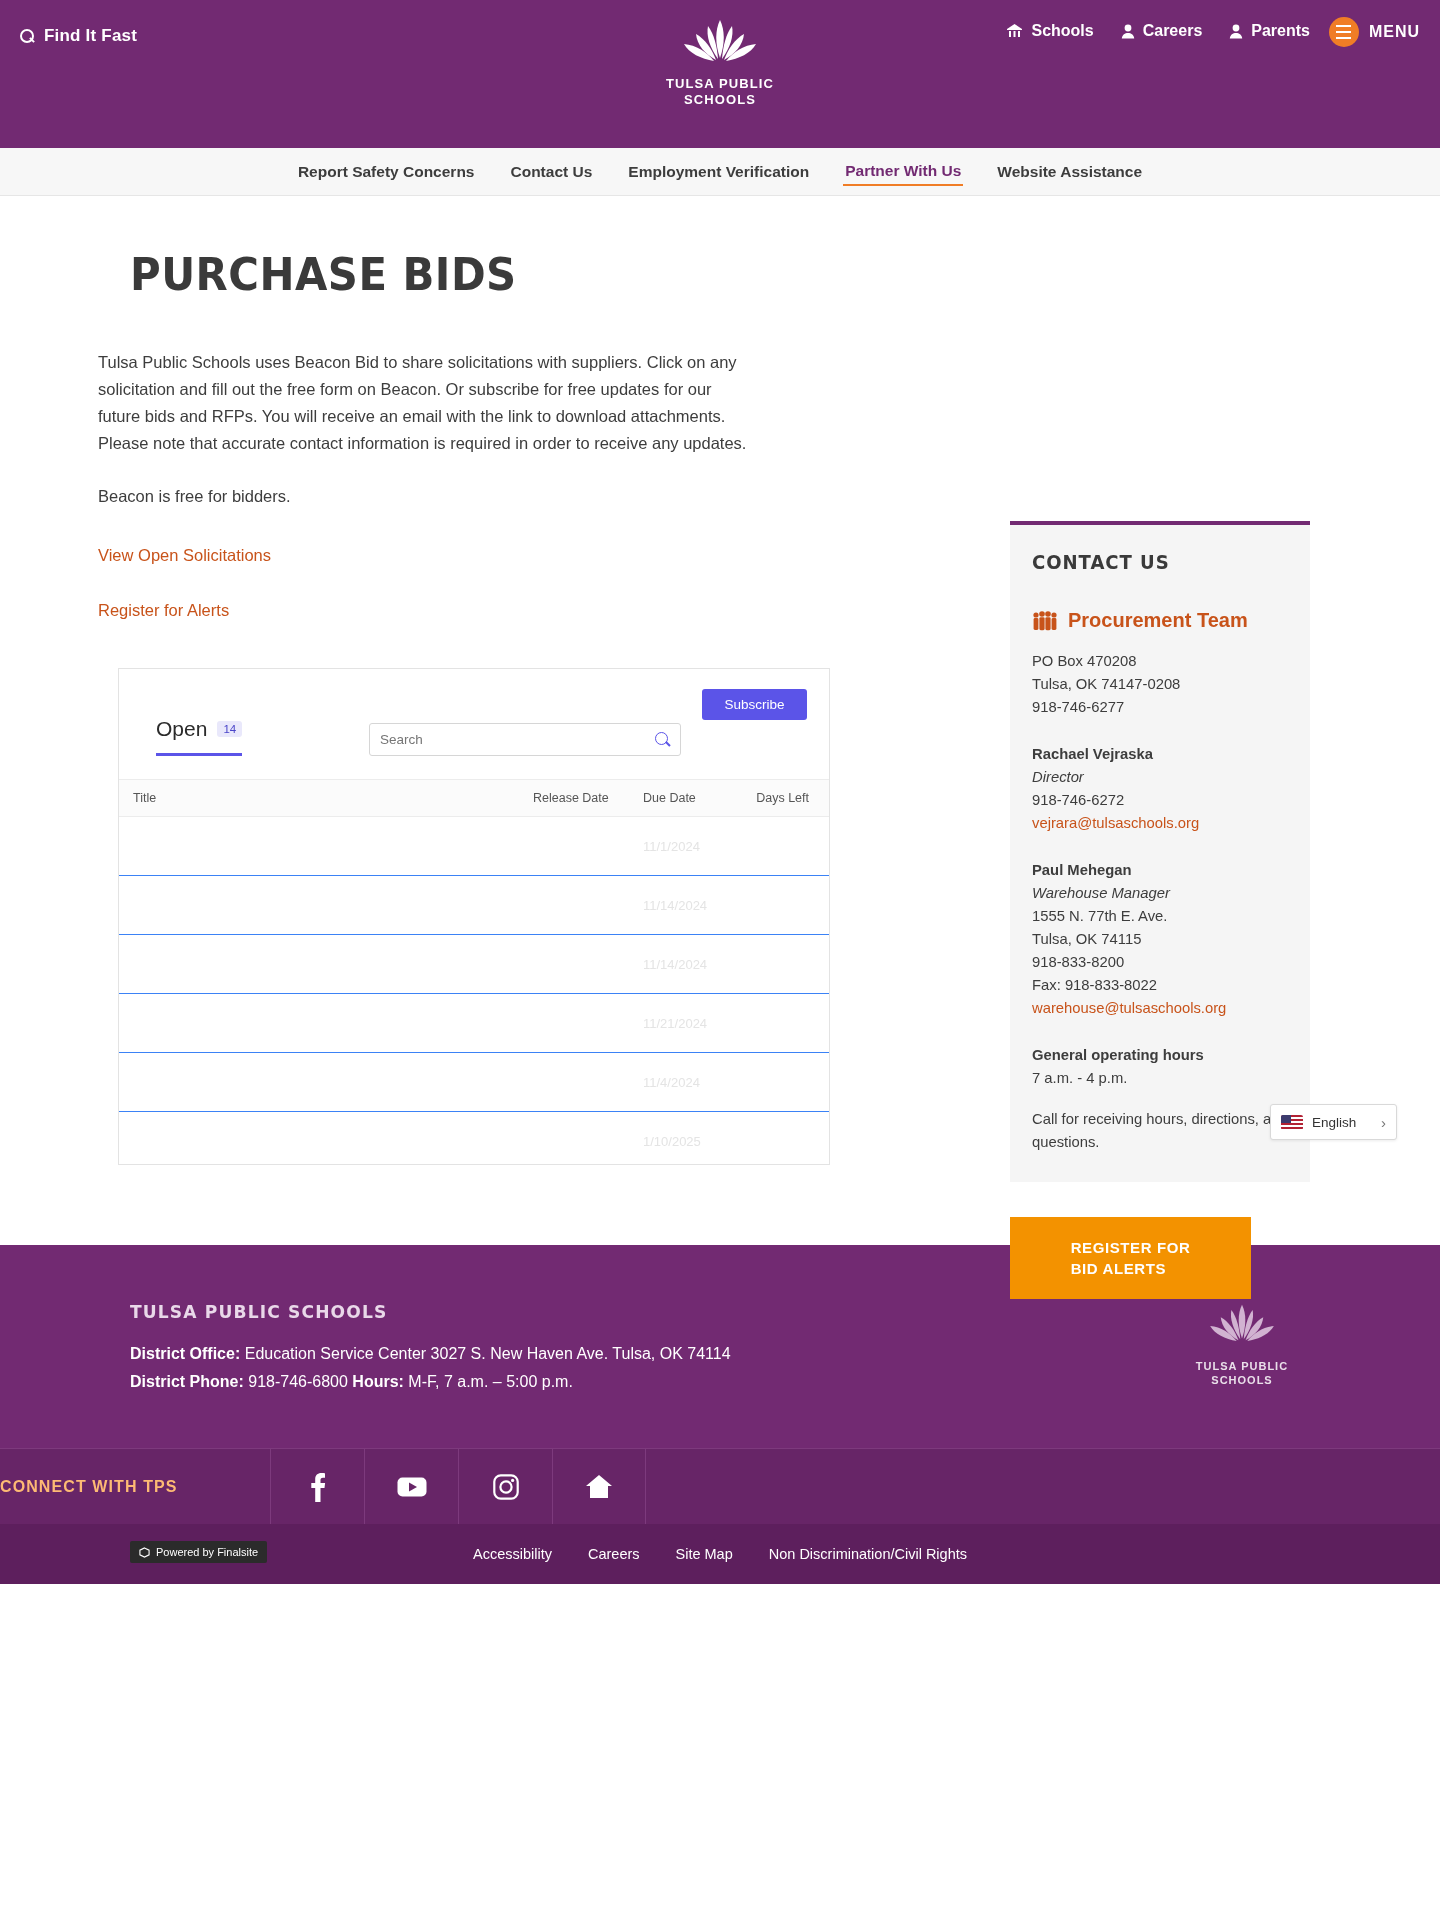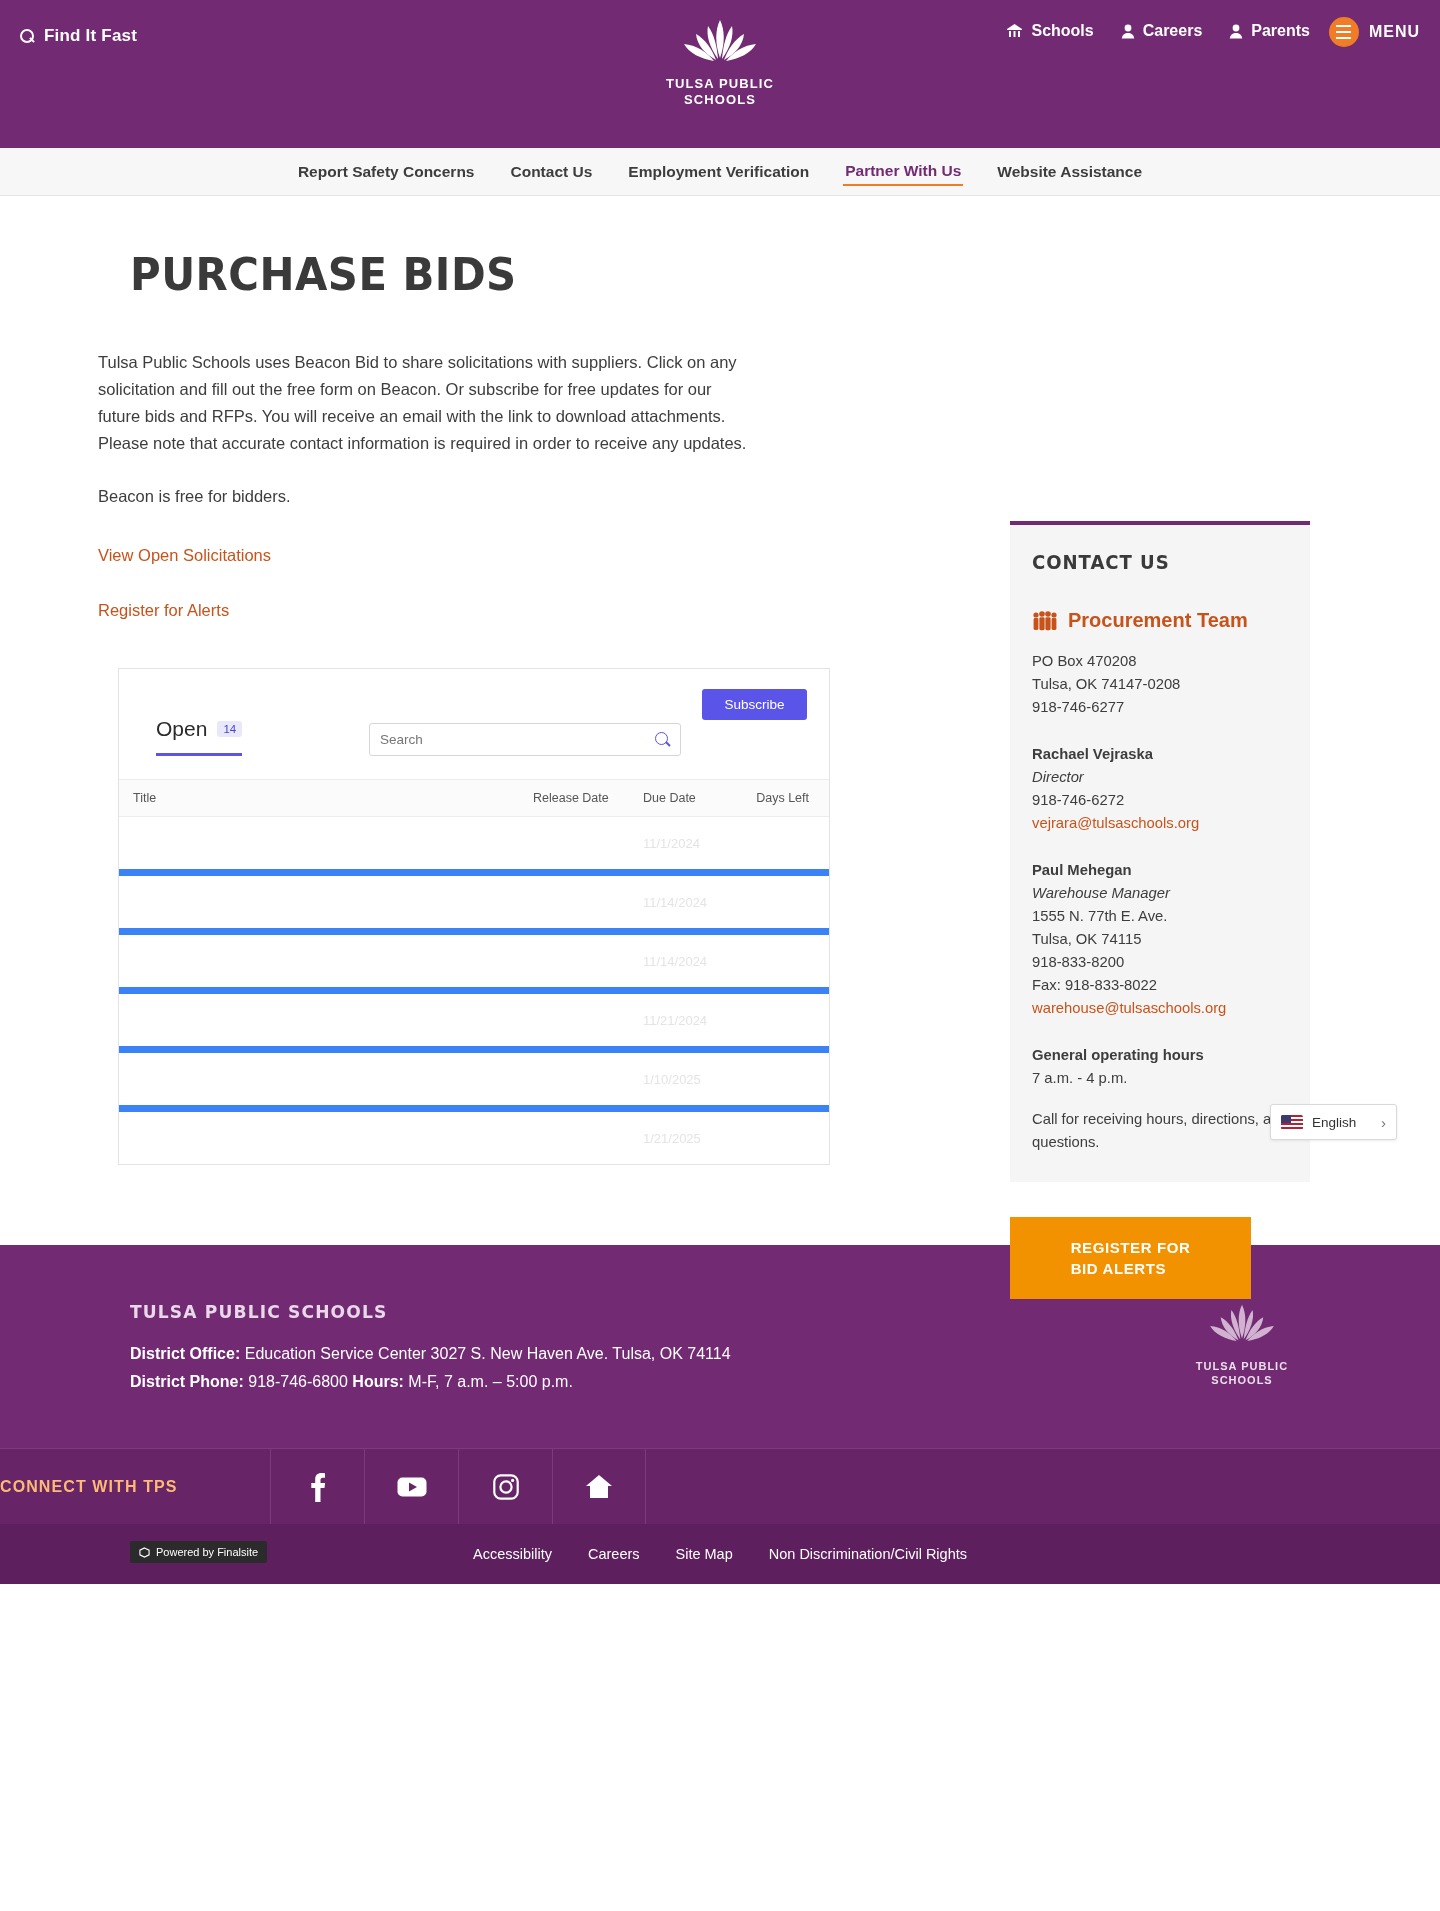--- a/index.html
+++ b/index.html
@@ -139,21 +139,21 @@
     display: flex; height: 38px; align-items: center;
     border-top: 1px solid #ececec; border-bottom: 1px solid #ececec;
     background: #fbfbfb; font-size: 12.5px; color: #555; padding: 0 14px;
   }
   .beacon-head .c-title { flex: 1; }
   .beacon-head .c-rel { width: 110px; }
   .beacon-head .c-due { width: 100px; }
   .beacon-head .c-days { width: 72px; text-align: right; padding-right: 6px; }
   .beacon-row {
     display: flex; height: 59px; align-items: center;
-    border-bottom: 7px solid #3b82f6; padding: 0 14px;
+    border-bottom: 1px solid #3b82f6; padding: 0 14px;
     font-size: 13px; color: #ddd;
   }
   .beacon-row .c-title { flex: 1; }
   .beacon-row .c-rel { width: 110px; color: #e4e4e4; }
   .beacon-row .c-due { width: 100px; color: #e4e4e4; }
   .beacon-row .c-days { width: 72px; text-align: right; padding-right: 6px; color: #e4e4e4; }
 
   
   .sidebar {
     position: absolute; left: 1010px; top: 325px; width: 300px;
@@ -354,20 +354,26 @@
         </div>
         <div class="beacon-row">
           <div class="c-title"></div>
           <div class="c-rel"></div>
           <div class="c-due">11/21/2024</div>
           <div class="c-days"></div>
         </div>
         <div class="beacon-row">
           <div class="c-title"></div>
           <div class="c-rel"></div>
+          <div class="c-due">11/4/2024</div>
+          <div class="c-days"></div>
+        </div>
+        <div class="beacon-row">
+          <div class="c-title"></div>
+          <div class="c-rel"></div>
           <div class="c-due">1/10/2025</div>
           <div class="c-days"></div>
         </div>
         <div class="beacon-row">
           <div class="c-title"></div>
           <div class="c-rel"></div>
           <div class="c-due">1/21/2025</div>
           <div class="c-days"></div>
         </div>
         <div class="beacon-row">

